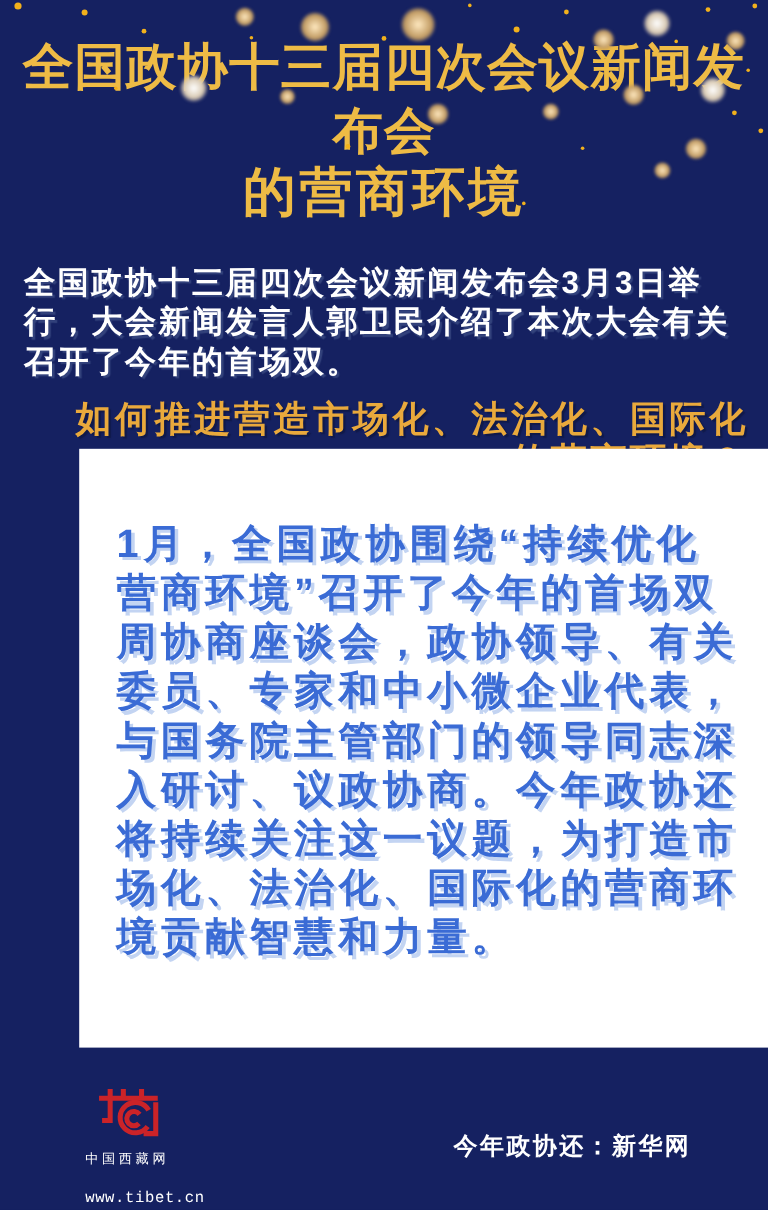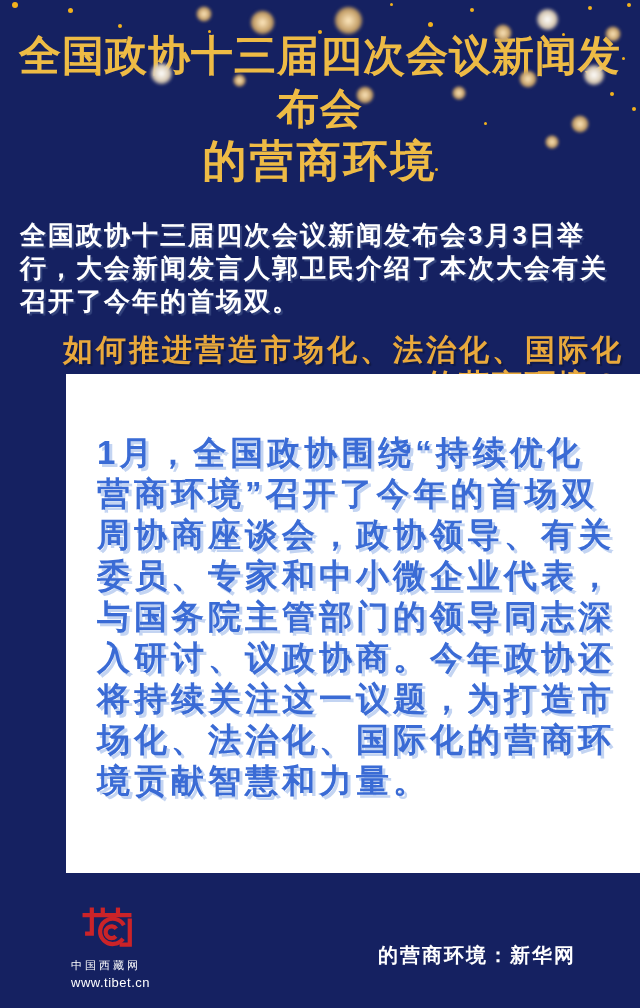--- a/index.html
+++ b/index.html
@@ -46,21 +46,21 @@
     text-shadow:3px 3px 0 #c3d4f2;
   }
   .logo{
     position:absolute;left:71px;top:905px;width:72px;text-align:left;
   }
   .logo-glyph{display:block;margin:0 auto;}
   .logo-name{
     font-size:11px;color:#ffffff;letter-spacing:3px;margin-top:4px;white-space:nowrap;
   }
   .logo-url{
-    font-size:13px;color:#ffffff;margin-top:2px;white-space:nowrap;letter-spacing:0.5px;
+    font-size:13px;color:#ffffff;margin-top:18px;white-space:nowrap;letter-spacing:0.5px;font-family:Liberation Mono, monospace;
   }
   .source{
     position:absolute;left:378px;top:942px;
     font-size:20px;font-weight:700;color:#ffffff;letter-spacing:2px;
   }
 </style>
 </head>
 <body>
 
 <div id="sparkles">
@@ -129,13 +129,13 @@
       <path d="M45 3 V12"></path>
       <path d="M52 24 A15 15 0 1 0 51 40"></path>
       <path d="M43 28 A7 7 0 1 0 42.5 37"></path>
       <path d="M59 16 V47 H47"></path>
     </g>
   </svg>
   <div class="logo-name">中国西藏网</div>
   <div class="logo-url">www.tibet.cn</div>
 </div>
 
-<div class="source">的营商环境：新华网</div>
+<div class="source">今年政协还：新华网</div>
 
 </body></html>

